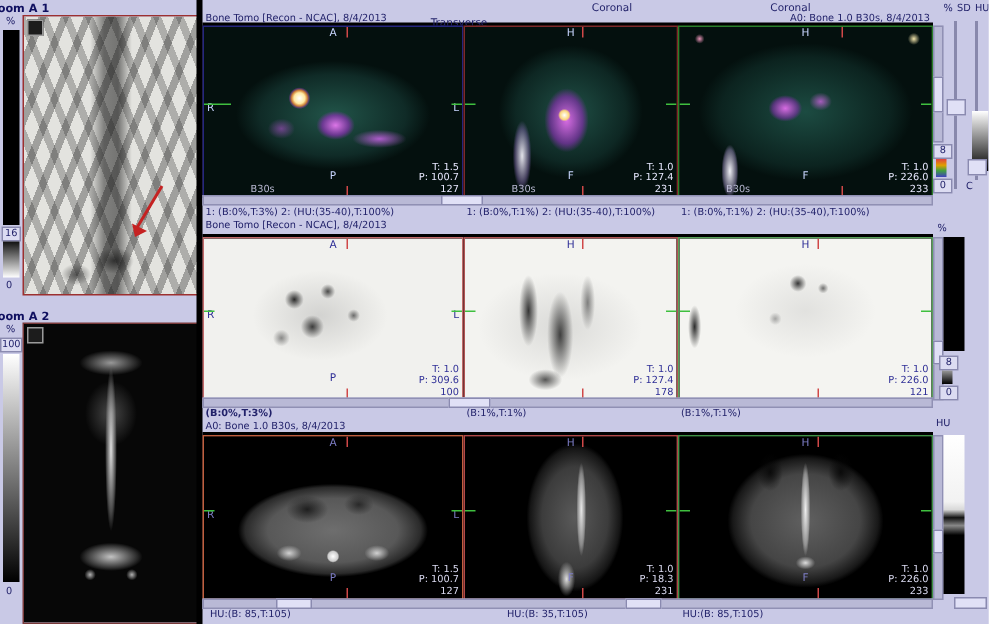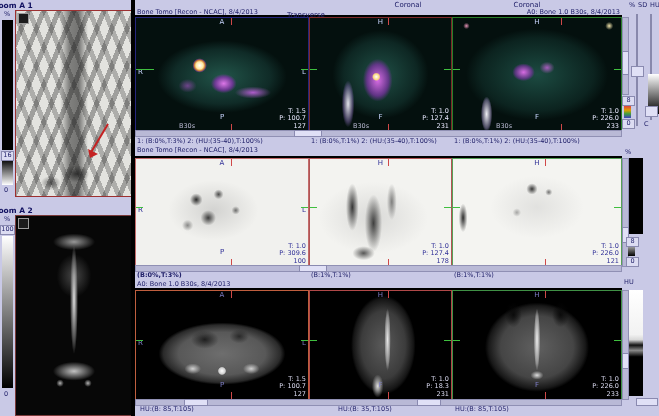--- a/index.html
+++ b/index.html
@@ -119,21 +119,21 @@
 
   
   .ol{position:absolute;font-size:7px;line-height:7px;}
   .ol.t{top:1px;left:50%;transform:translateX(-50%);}
   .ol.b{bottom:10px;left:50%;transform:translateX(-50%);}
   .ol.l{left:2px;top:45%;}
   .ol.r{right:2px;top:45%;}
   .r0 .ol{color:#c9d6ff;} .r1 .ol{color:#2e2e96;} .r2 .ol{color:#7d7dc6;}
   .corner{position:absolute;right:2px;bottom:1px;text-align:right;font-size:6.5px;line-height:7.5px;}
   .r0 .corner{color:#e9e9ff;} .r1 .corner{color:#2e2e96;} .r2 .corner{color:#dcdcf2;}
-  .marker{position:absolute;left:14px;bottom:1px;font-size:6.5px;color:#b9b9d2;padding-left:29px;}
+  .marker{position:absolute;left:2px;bottom:1px;font-size:6.5px;color:#b9b9d2;padding-left:29px;}
   .tick{position:absolute;}
   .tick.vt{left:55%;top:0;width:1px;height:7px;background:#d04848;}
   .tick.vb{left:55%;bottom:0;width:1px;height:7px;background:#d04848;}
   .tick.hl{left:0;top:45%;width:7px;height:1px;background:#3fbf3f;}
   .tick.hr{right:0;top:45%;width:7px;height:1px;background:#3fbf3f;}
   .r0.c0 .tick.hl{width:18px;}
 
   
   .track{background:#b9b9d6;border:1px solid #9090b4;}
   .thumb{background:#e0e0f6;border:1px solid #8a8ab0;}

